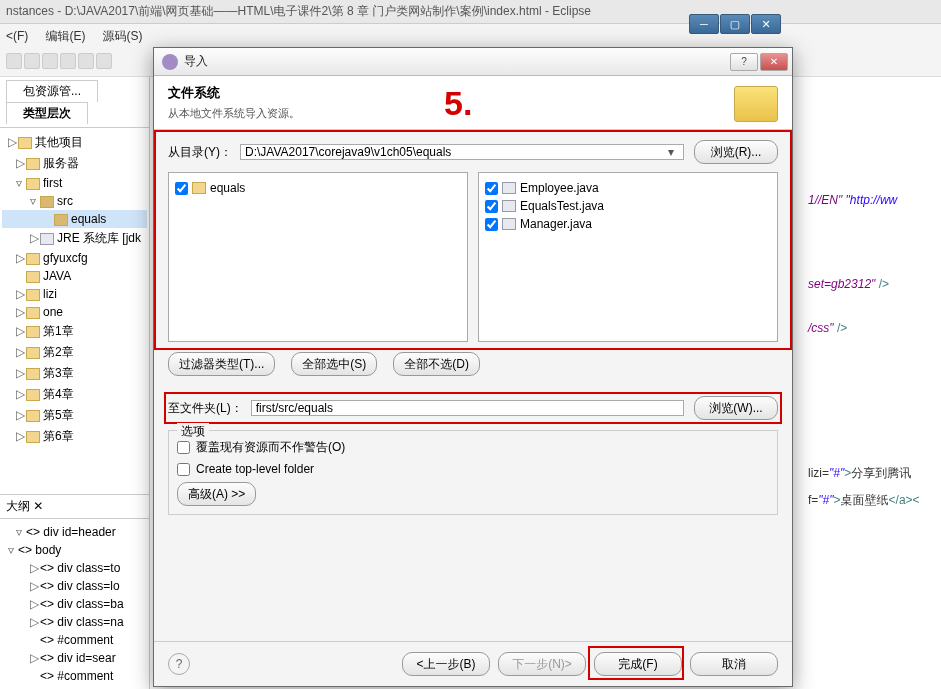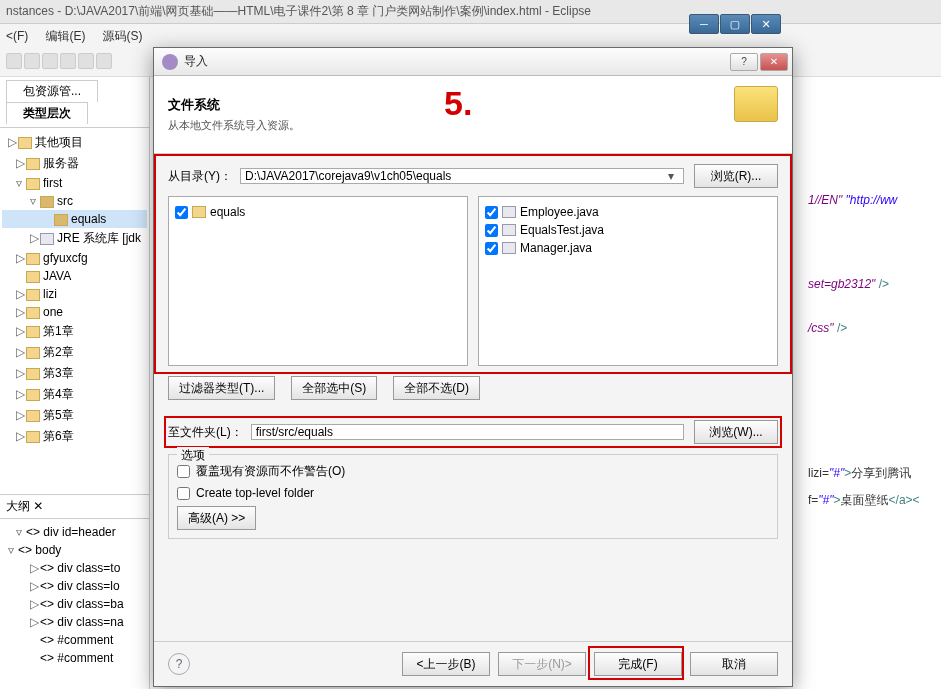--- a/index.html
+++ b/index.html
@@ -39,33 +39,33 @@
 
 
 .dialog { position: absolute; top: 15px; left: 153px; width: 640px; height: 640px; background: #f4f4f4; border: 1px solid #6a6a6a; box-shadow: 0 5px 20px rgba(0,0,0,0.4); display: flex; flex-direction: column; margin-top: 32px; }
 .dlg-title { height: 28px; background: linear-gradient(#fdfdfd,#e8e8e8); display: flex; align-items: center; padding: 0 4px 0 8px; border-bottom: 1px solid #bbb; }
 .dlg-title-icon { width: 16px; height: 16px; background: #a38cc6; border-radius: 50%; margin-right: 6px; }
 .dlg-title-text { flex: 1; color: #222; }
 .win-btns { display: flex; }
 .win-btn { width: 28px; height: 18px; border: 1px solid #aaa; margin-left: 2px; background: linear-gradient(#fdfdfd,#e0e0e0); display: flex; align-items: center; justify-content: center; font-size: 10px; color: #444; cursor: pointer; border-radius: 2px; }
 .win-btn.close { background: linear-gradient(#e89090,#c85050); color: #fff; }
 
-.dlg-header { background: #fff; border-bottom: 1px solid #ccc; padding: 20px 14px; display: flex; align-items: center; position: relative; }
+.dlg-header { background: #fff; border-bottom: 1px solid #ccc; padding: 8px 14px; display: flex; align-items: center; position: relative; }
 .dlg-header h2 { font-size: 13px; font-weight: bold; margin-bottom: 4px; }
 .dlg-header p { font-size: 11px; color: #555; }
 .dlg-header .folder-ico { position: absolute; right: 14px; top: 10px; width: 44px; height: 36px; background: linear-gradient(#fae27a,#e9c24a); border: 1px solid #caa94e; border-radius: 3px; }
 .dlg-header .annot { position: absolute; left: 290px; top: 8px; font-size: 34px; font-weight: bold; color: #d40000; }
 
 .dlg-body { flex: 1; padding: 10px 14px; position: relative; overflow: hidden; }
 .row { display: flex; align-items: center; margin-bottom: 8px; }
 .row label { margin-right: 8px; white-space: nowrap; }
 .row input[type=text], .row .combo { flex: 1; height: 16px; border: 1px solid #aaa; background: #fff; padding: 0 4px; font-size: 12px; }
 .row .combo { display: flex; align-items: center; justify-content: space-between; }
 .row .combo .arrow { width: 16px; text-align: center; color: #555; cursor: pointer; }
-.btn { height: 24px; padding: 0 10px; border: 1px solid #999; background: linear-gradient(#fdfdfd,#e4e4e4); cursor: pointer; border-radius: 0; white-space: nowrap; }
+.btn { height: 24px; padding: 0 10px; border: 1px solid #999; background: linear-gradient(#fdfdfd,#e4e4e4); cursor: pointer; border-radius: 10px; white-space: nowrap; }
 .browse { width: 84px; margin-left: 10px; }
 
 .file-panes { display: flex; gap: 10px; height: 170px; }
 .pane { flex: 1; border: 1px solid #aaa; background: #fff; padding: 6px; overflow: auto; }
 .pane .pitem { padding: 2px 0; display: flex; align-items: center; }
 .pane .pitem input { margin-right: 4px; }
 .pane .pitem .pico { display: inline-block; width: 14px; height: 12px; margin-right: 4px; vertical-align: middle; }
 .pane .pitem .pico.folder { background: #f4d58d; border: 1px solid #caa94e; }
 .pane .pitem .pico.java { background: #e8e8f0; border: 1px solid #99a; position: relative; }
 
@@ -132,20 +132,21 @@
       <div class="bg-outline">
         <div class="bg-outline-hdr"><span>大纲</span> ✕</div>
         <div class="bg-tree" id="bg-outline" style="height:auto">
             <div class="item l1"><span class="exp">▿</span>&lt;&gt; div id=header</div>
             <div class="item l0"><span class="exp">▿</span>&lt;&gt; body</div>
             <div class="item l2"><span class="exp">▷</span>&lt;&gt; div class=to</div>
             <div class="item l2"><span class="exp">▷</span>&lt;&gt; div class=lo</div>
             <div class="item l2"><span class="exp">▷</span>&lt;&gt; div class=ba</div>
             <div class="item l2"><span class="exp">▷</span>&lt;&gt; div class=na</div>
             <div class="item l2"><span class="exp"></span>&lt;&gt; #comment</div>
+            <div class="item l2"><span class="exp">▷</span>&lt;&gt; div id=sear</div>
             <div class="item l2"><span class="exp"></span>&lt;&gt; #comment</div>
           </div>
       </div>
     </div>
     <div class="bg-editor" id="bg-editor">
         <div class="code" style="margin-top: 110px; padding-left: 650px;"><span class="attr">1//EN" </span><span class="str">"http://ww</span></div>
         <div class="code" style="margin-top: 70px; padding-left: 650px;"><span class="attr">set=gb2312"</span><span class="tag"> /&gt;</span></div>
         <div class="code" style="margin-top: 30px; padding-left: 650px;"><span class="attr">/css"</span><span class="tag"> /&gt;</span></div>
         <div class="code" style="margin-top: 130px; padding-left: 650px;"><span class="">lizi=</span><span class="str">"#"</span><span class="tag">&gt;</span><span class="">分享到腾讯</span></div>
         <div class="code" style="margin-top: 10px; padding-left: 650px;"><span class="">f=</span><span class="str">"#"</span><span class="tag">&gt;</span><span class="">桌面壁纸</span><span class="tag">&lt;/a&gt;&lt;</span></div>

